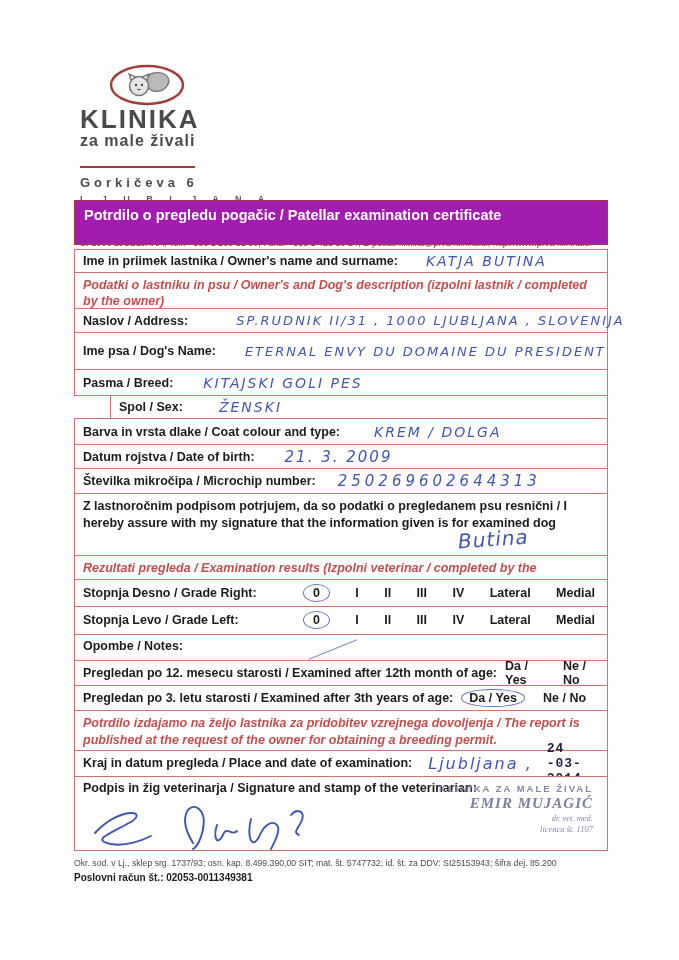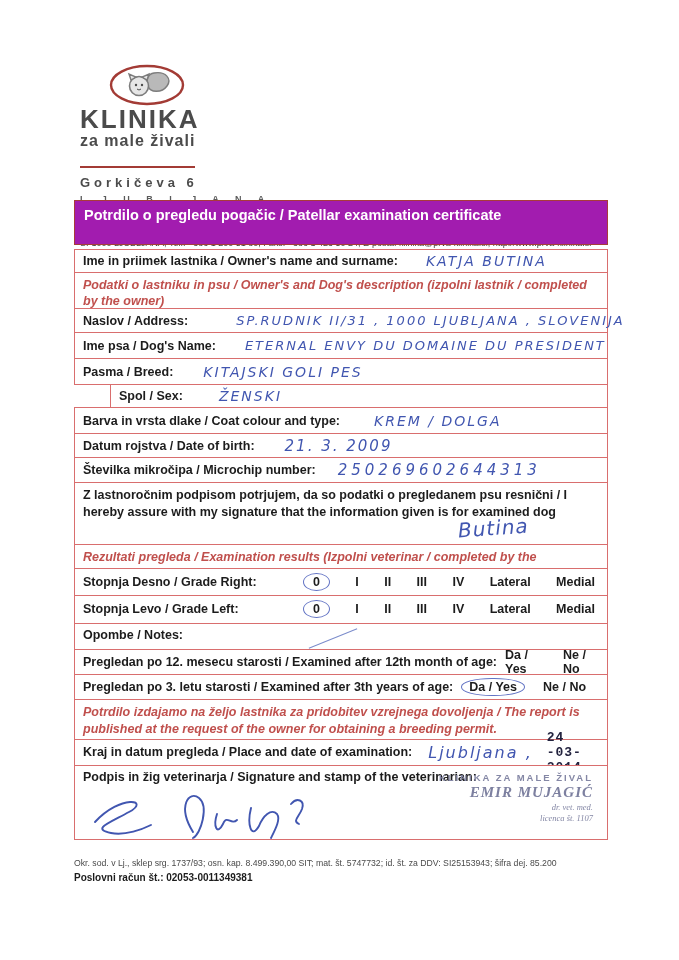--- a/index.html
+++ b/index.html
@@ -94,21 +94,21 @@
         <span class="hw hw-caps" style="margin-left:28px;">KATJA  BUTINA</span>
       </div>
 
       <div class="row sec" style="height:37px;">Podatki o lastniku in psu / Owner's and Dog's description (izpolni lastnik  / completed by the owner)</div>
 
       <div class="row inline-row" style="height:26px;">
         <span class="lbl">Naslov / Address:</span>
         <span class="hw hw-caps" style="margin-left:48px;font-size:13px;">SP.RUDNIK II/31 , 1000 LJUBLJANA , SLOVENIJA</span>
       </div>
 
-      <div class="row inline-row" style="height:27px;">
+      <div class="row inline-row" style="height:38px;">
         <span class="lbl">Ime psa / Dog's Name:</span>
         <span class="hw hw-caps" style="margin-left:29px;font-size:13px;">ETERNAL  ENVY DU DOMAINE  DU  PRESIDENT</span>
       </div>
 
       <div class="row inline-row" style="height:27px;">
         <span class="lbl">Pasma / Breed:</span>
         <span class="hw hw-caps" style="margin-left:30px;">KITAJSKI  GOLI PES</span>
       </div>
 
       <div class="row inline-row" style="height:25px;margin-left:36px;">

